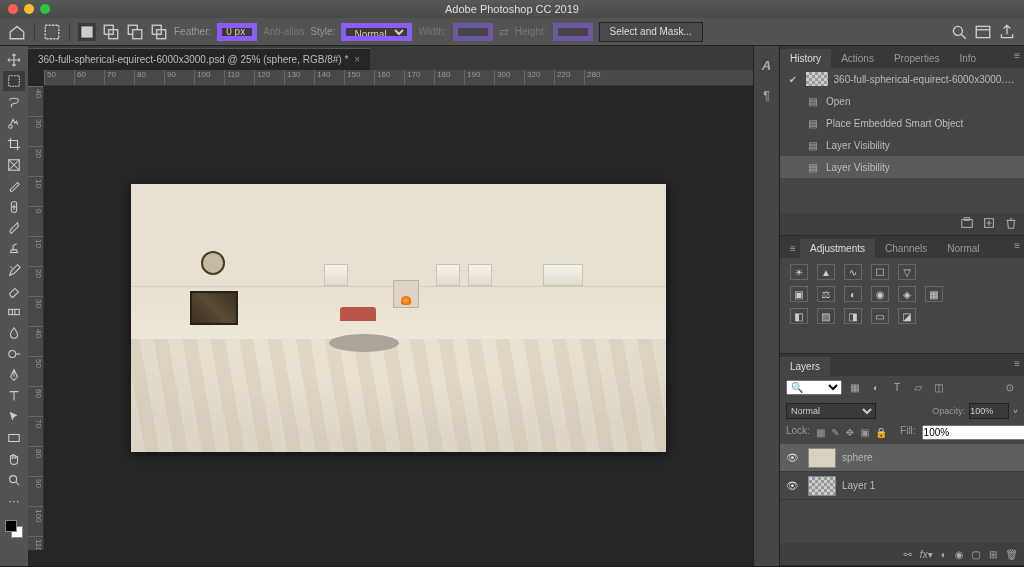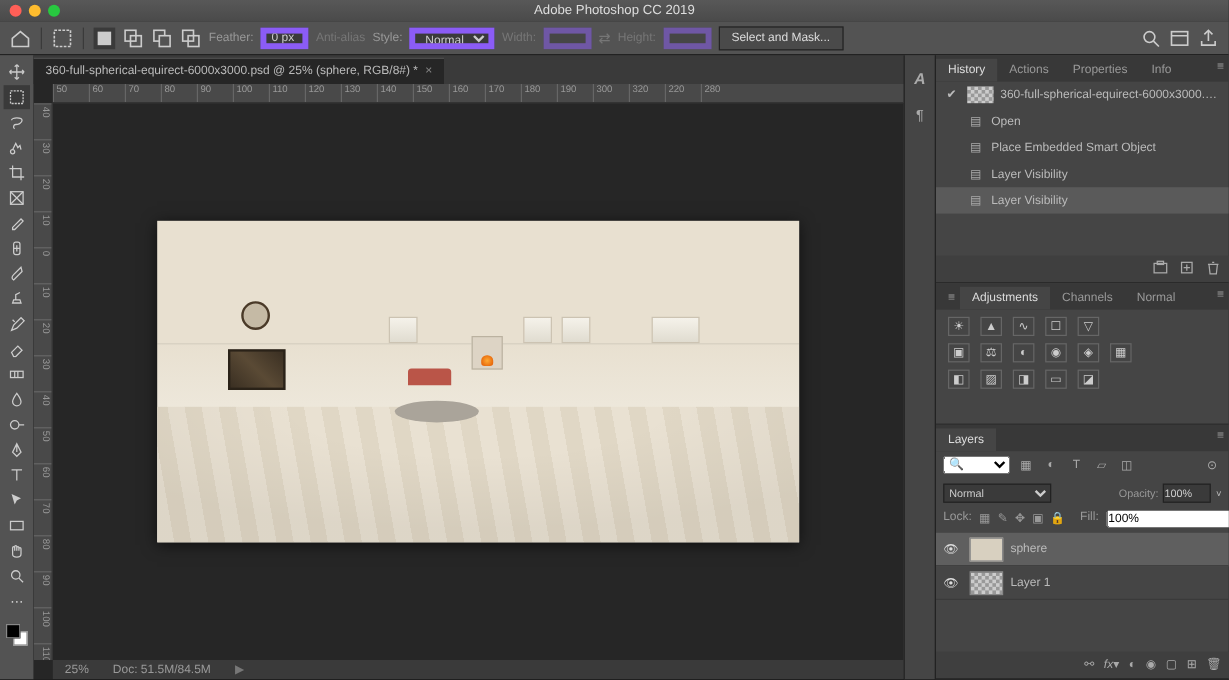--- a/index.html
+++ b/index.html
@@ -340,25 +340,20 @@
           <div class="sofa"></div>
           <div class="fireplace">
               <div class="fire"></div>
             </div>
           <div class="windowblk" style="left:36%"></div>
           <div class="windowblk" style="left:57%"></div>
           <div class="windowblk" style="left:63%"></div>
           <div class="windowblk" style="left:77%;width:40px"></div>
         </div>
       </div>
-      <div class="status">
-        <span>25%</span>
-        <span>Doc: 51.5M/84.5M</span>
-        <span style="color:#777">▶</span>
-      </div>
     </div>
   </div>
 
   <div class="collapsed">
     <div style="font-size:13px;font-weight:bold;font-style:italic">A</div>
     <div style="font-size:12px">¶</div>
   </div>
 
   <div class="panels">
 

